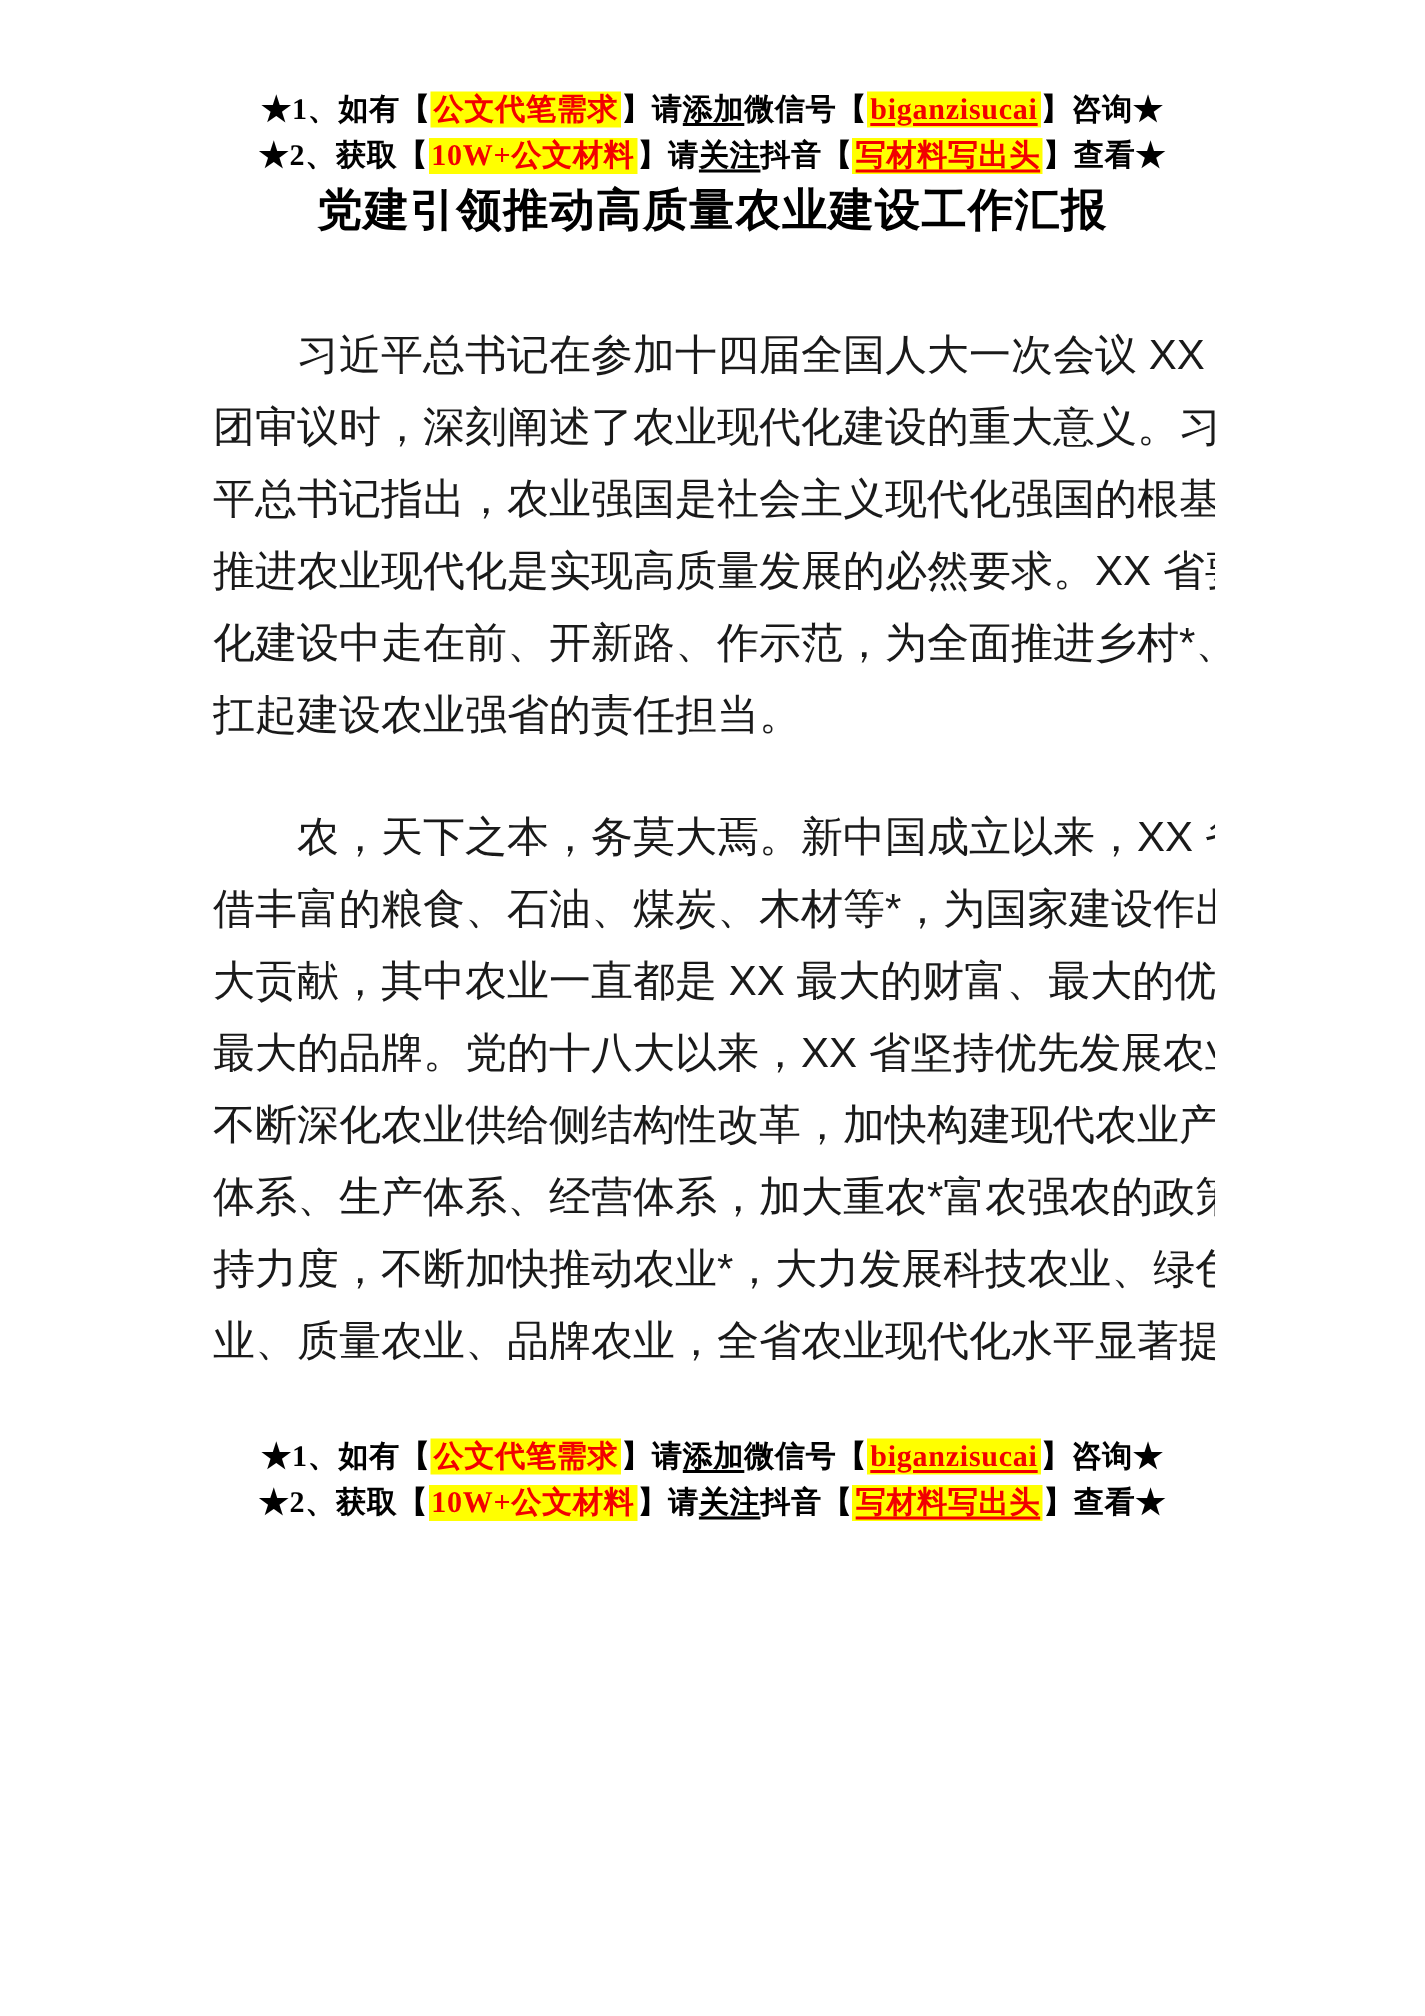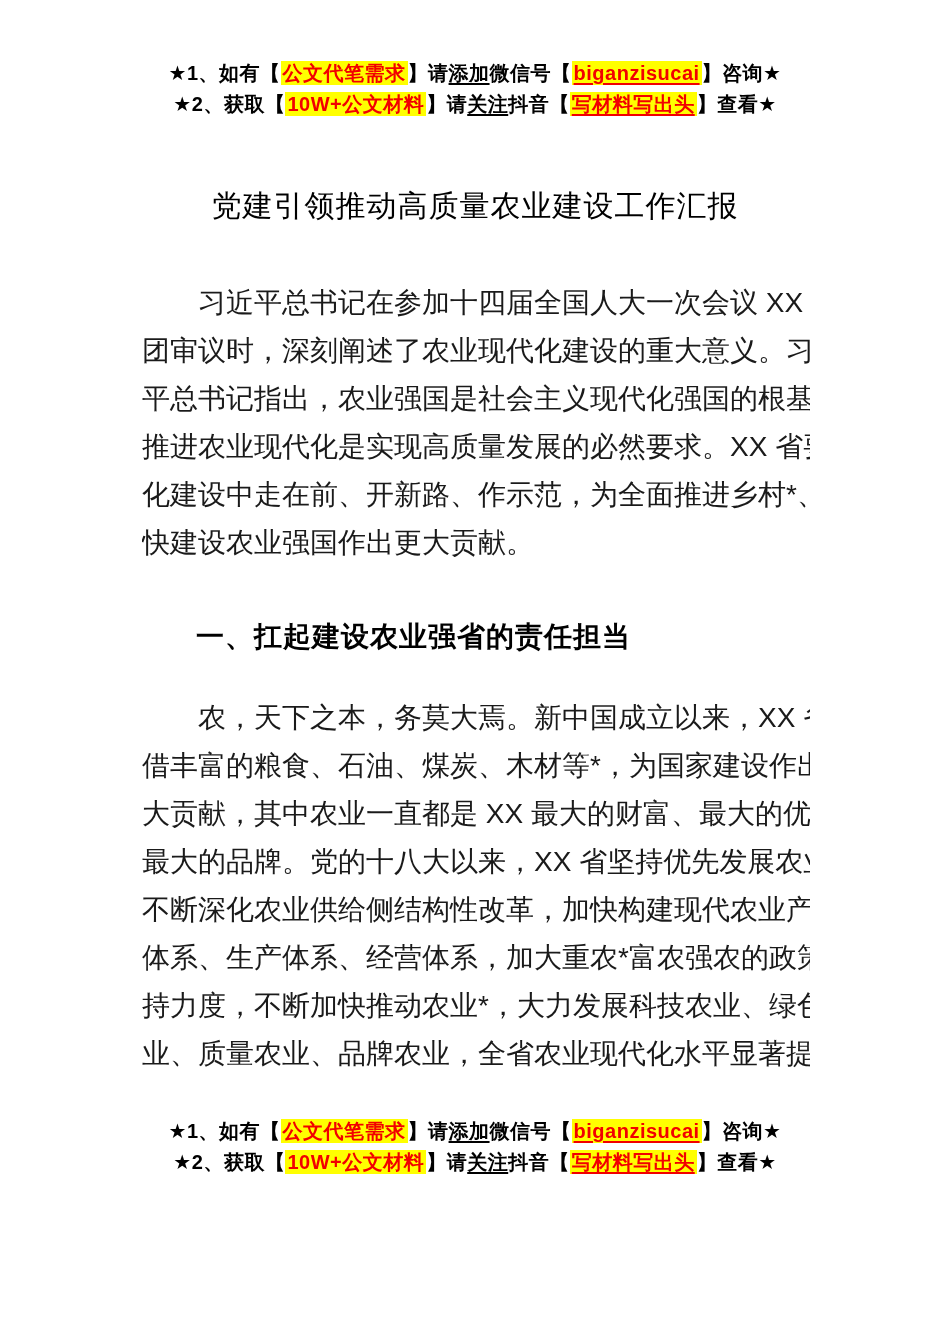--- a/index.html
+++ b/index.html
@@ -11,20 +11,21 @@
     width: 950px;
     height: 1344px;
     overflow: hidden;
     font-family: "Liberation Sans", "DejaVu Sans", sans-serif;
     color: #111111;
   }
   
   .notice {
     padding-top: 58px;
     text-align: center;
+    font-family: Liberation Serif, serif;
   }
   .notice.footer {
     padding-top: 38px;
   }
   .notice-line {
     font-size: 20px;
     font-weight: 700;
     line-height: 31px;
     letter-spacing: 0.5px;
     white-space: nowrap;
@@ -35,24 +36,23 @@
     background: #ffff00;
     padding: 1px 2px;
   }
   .seg.u {
     text-decoration: underline;
     text-decoration-thickness: 2px;
     text-underline-offset: 3px;
   }
   
   .doc-title {
-    margin-top: 66px;
     text-align: center;
     font-size: 30px;
-    font-weight: 400;
+    font-weight: 700;
     color: #000000;
     letter-spacing: 1px;
   }
   
   .content {
     margin: 0 140px 0 142px;
   }
   .para {
     margin-top: 52px;
   }
@@ -100,24 +100,23 @@
 <div class="doc-title">党建引领推动高质量农业建设工作汇报</div>
 
 <div class="content">
 
   <div class="para first">
     <div class="line indent">习近平总书记在参加十四届全国人大一次会议 XX 代表</div>
     <div class="line">团审议时，深刻阐述了农业现代化建设的重大意义。习近</div>
     <div class="line">平总书记指出，农业强国是社会主义现代化强国的根基，</div>
     <div class="line">推进农业现代化是实现高质量发展的必然要求。XX 省要以</div>
     <div class="line">化建设中走在前、开新路、作示范，为全面推进乡村*、加</div>
-    <div class="line last">快建设农业强国作出更大贡献。</div>
+    <div class="line last">扛起建设农业强省的责任担当。</div>
   </div>
 
-  <div class="section-heading">一、扛起建设农业强省的责任担当</div>
 
   <div class="para second">
     <div class="line indent">农，天下之本，务莫大焉。新中国成立以来，XX 省凭</div>
     <div class="line">借丰富的粮食、石油、煤炭、木材等*，为国家建设作出重</div>
     <div class="line">大贡献，其中农业一直都是 XX 最大的财富、最大的优势和</div>
     <div class="line">最大的品牌。党的十八大以来，XX 省坚持优先发展农业，</div>
     <div class="line">不断深化农业供给侧结构性改革，加快构建现代农业产业</div>
     <div class="line">体系、生产体系、经营体系，加大重农*富农强农的政策支</div>
     <div class="line">持力度，不断加快推动农业*，大力发展科技农业、绿色农</div>
     <div class="line last">业、质量农业、品牌农业，全省农业现代化水平显著提升。</div>

